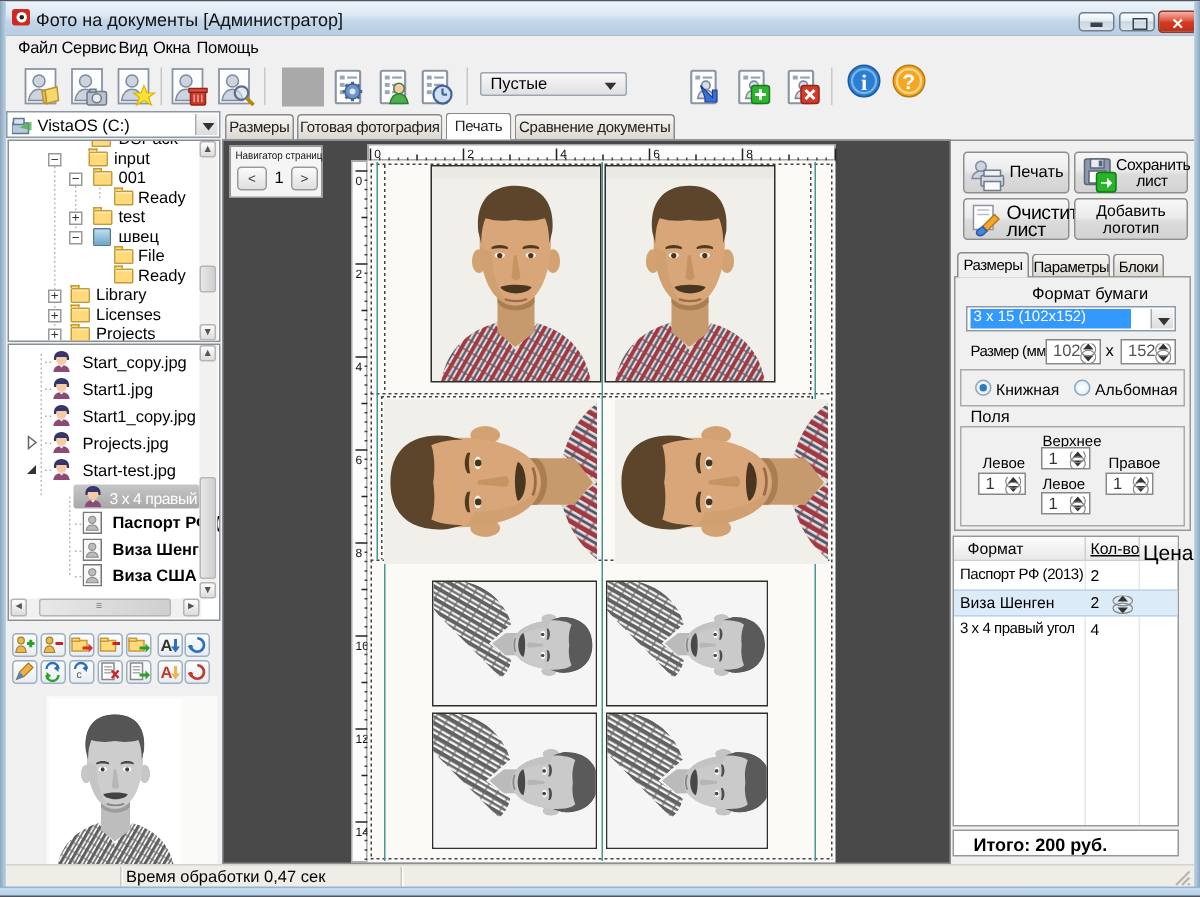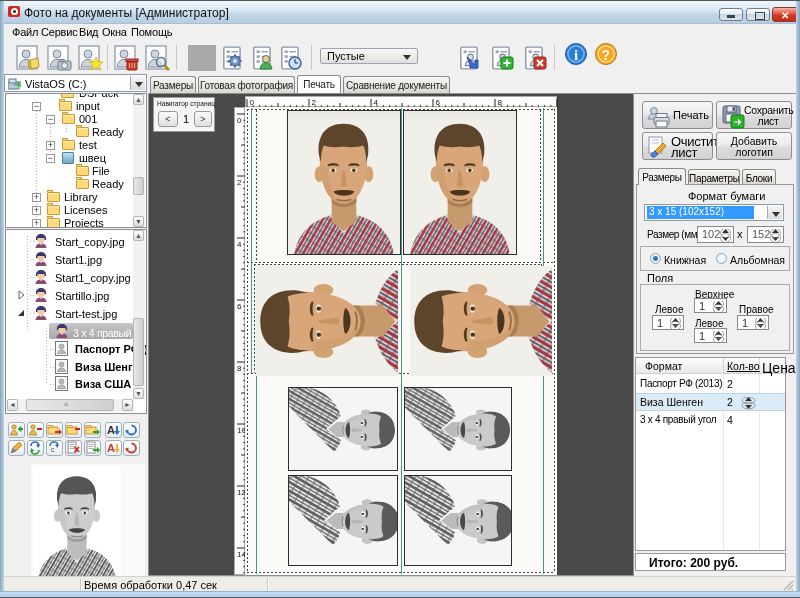--- a/index.html
+++ b/index.html
@@ -398,21 +398,21 @@
       <svg width="8" height="10" style="position:absolute;left:12px;top:60px">
         <path d="M1,1 L6,5 L1,9 Z" fill="#fff" stroke="#666"></path>
       </svg>
       <svg width="14" height="16" style="position:absolute;left:28px;top:57px">
         <path d="M7,1 C10.5,1 12.5,3.5 12,7 L2,7 C1.5,3.5 3.5,1 7,1 Z" fill="#35356b"></path>
         <ellipse cx="7" cy="6.5" rx="3.6" ry="3.8" fill="#f3cba4"></ellipse>
         <path d="M7,2.5 C9.5,2.5 11,4 11,5 L3,5 C3,4 4.5,2.5 7,2.5 Z" fill="#35356b"></path>
         <path d="M1.5,15 C2,11.5 4,10.5 7,10.5 C10,10.5 12,11.5 12.5,15 Z" fill="#8c4a74"></path>
         <path d="M5.5,10.5 L7,12 L8.5,10.5 Z" fill="#fff"></path>
       </svg>
-      <div style="position:absolute;left:49px;top:60px;font-size:11px;font-weight:normal;color:#000;white-space:nowrap;">Startillo.jpg</div>
+      <div style="position:absolute;left:49px;top:60px;font-size:11px;font-weight:normal;color:#000;white-space:nowrap;">Projects.jpg</div>
       <div style="position:absolute;left:24px;top:83px;width:6px;height:1px;background-image:linear-gradient(90deg,#b5b5b5 1px,transparent 1px);background-size:3px 1px;"></div>
       <svg width="10" height="10" style="position:absolute;left:10px;top:78px">
         <path d="M8,2 L8,8 L2,8 Z" fill="#333"></path>
       </svg>
       <svg width="14" height="16" style="position:absolute;left:28px;top:75px">
         <path d="M7,1 C10.5,1 12.5,3.5 12,7 L2,7 C1.5,3.5 3.5,1 7,1 Z" fill="#35356b"></path>
         <ellipse cx="7" cy="6.5" rx="3.6" ry="3.8" fill="#f3cba4"></ellipse>
         <path d="M7,2.5 C9.5,2.5 11,4 11,5 L3,5 C3,4 4.5,2.5 7,2.5 Z" fill="#35356b"></path>
         <path d="M1.5,15 C2,11.5 4,10.5 7,10.5 C10,10.5 12,11.5 12.5,15 Z" fill="#8c4a74"></path>
         <path d="M5.5,10.5 L7,12 L8.5,10.5 Z" fill="#fff"></path>

